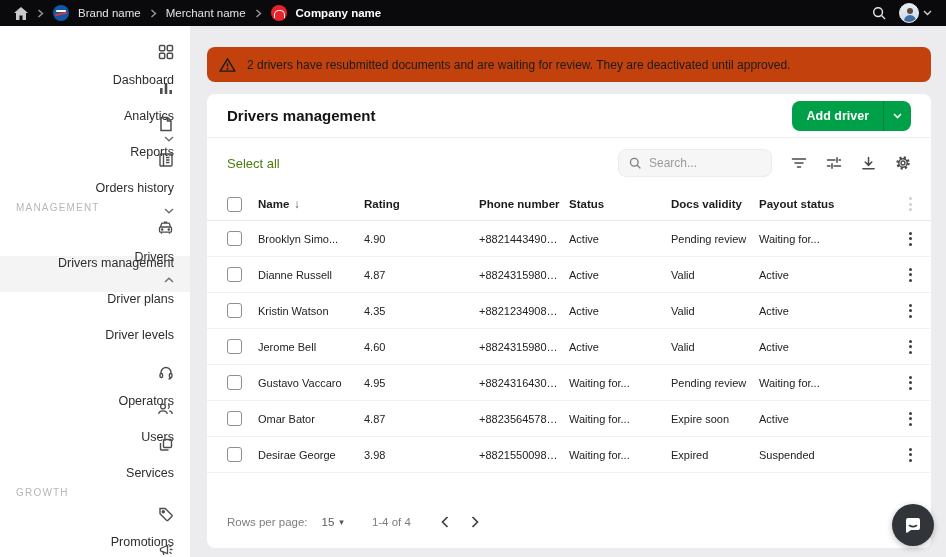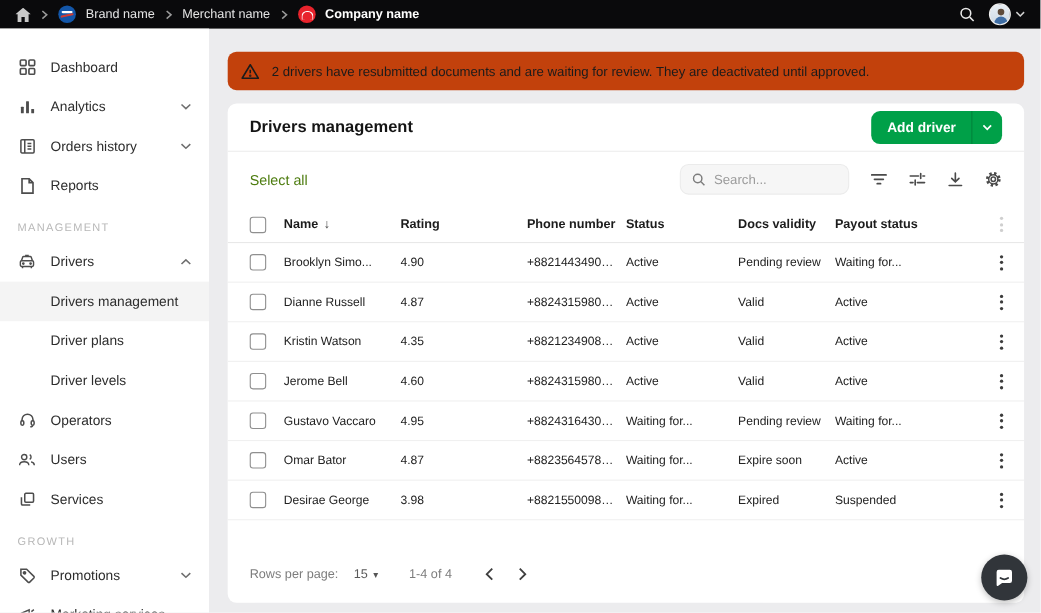--- a/index.html
+++ b/index.html
@@ -34,22 +34,22 @@
   }
   .avatar::before { content: ""; position: absolute; top: 4px; left: 6.5px; width: 6px; height: 6px; border-radius: 50%; background: #5d4a3a; }
   .avatar::after { content: ""; position: absolute; top: 11px; left: 3.5px; width: 12px; height: 9px; border-radius: 6px 6px 0 0; background: #3f6ea5; }
 
   
   .layout { display: flex; height: 531px; }
 
   
   .sidebar { width: 190px; background: #ffffff; padding-top: 17px; flex: 0 0 auto; overflow: hidden; }
   .side-item {
-    height: 36px; display: flex; align-items: center; gap: 13px;
-    padding: 0 16px; font-size: 12.5px; color: #2d2d2d; cursor: pointer;
+    height: 36px; display: flex; align-items: flex-end; gap: 13px;
+    padding: 0 16px; font-size: 12.5px; color: #2d2d2d; cursor: pointer; flex-direction: column;
   }
   .side-item .sicon { width: 17px; height: 17px; flex: 0 0 auto; display: flex; align-items: center; justify-content: center; color: #4d4d4d; }
   .side-item .chev { margin-left: auto; color: #6f6f6f; display: flex; }
   .side-item.active { background: #f4f4f4; }
   .side-sub { padding-left: 46px; }
   .section-label {
     padding: 15px 16px 7px 16px; font-size: 10px; letter-spacing: 1.2px;
     color: #b7b7b7; font-weight: normal;
   }
 
@@ -211,41 +211,41 @@
       <span>Analytics</span>
       <span class="chev">
         <svg width="10" height="6" viewBox="0 0 10 6" fill="none" stroke="currentColor" stroke-width="1.4">
             <path d="M1 1 L5 4.8 L9 1"></path>
           </svg>
       </span>
     </div>
 
     <div class="side-item">
       <span class="sicon">
+        <svg width="16" height="16" viewBox="0 0 16 16" fill="none" stroke="currentColor" stroke-width="1.5">
+            <path d="M3 1.5 H9.5 L13 5 V14.5 H3 Z"></path>
+            <path d="M9.5 1.5 V5 H13"></path>
+          </svg>
+      </span>
+      <span>Reports</span>
+    </div>
+
+    <div class="side-item">
+      <span class="sicon">
         <svg width="16" height="16" viewBox="0 0 16 16" fill="none" stroke="currentColor" stroke-width="1.4">
             <rect x="2" y="2" width="12" height="12" rx="1"></rect>
             <path d="M5.5 2 V14 M8 5.5 H11.5 M8 8 H11.5 M8 10.5 H11.5"></path>
           </svg>
       </span>
       <span>Orders history</span>
       <span class="chev">
         <svg width="10" height="6" viewBox="0 0 10 6" fill="none" stroke="currentColor" stroke-width="1.4">
             <path d="M1 1 L5 4.8 L9 1"></path>
           </svg>
       </span>
-    </div>
-
-    <div class="side-item">
-      <span class="sicon">
-        <svg width="16" height="16" viewBox="0 0 16 16" fill="none" stroke="currentColor" stroke-width="1.5">
-            <path d="M3 1.5 H9.5 L13 5 V14.5 H3 Z"></path>
-            <path d="M9.5 1.5 V5 H13"></path>
-          </svg>
-      </span>
-      <span>Reports</span>
     </div>
 
     <div class="section-label">MANAGEMENT</div>
 
     <div class="side-item">
       <span class="sicon">
         <svg width="17" height="17" viewBox="0 0 17 17" fill="none" stroke="currentColor" stroke-width="1.3">
             <path d="M3.5 7 L4.6 3.8 Q4.8 3.2 5.5 3.2 H11.5 Q12.2 3.2 12.4 3.8 L13.5 7"></path>
             <rect x="2.5" y="7" width="12" height="5.2" rx="1.2"></rect>
             <path d="M4.5 12.2 V13.8 M12.5 12.2 V13.8"></path>

